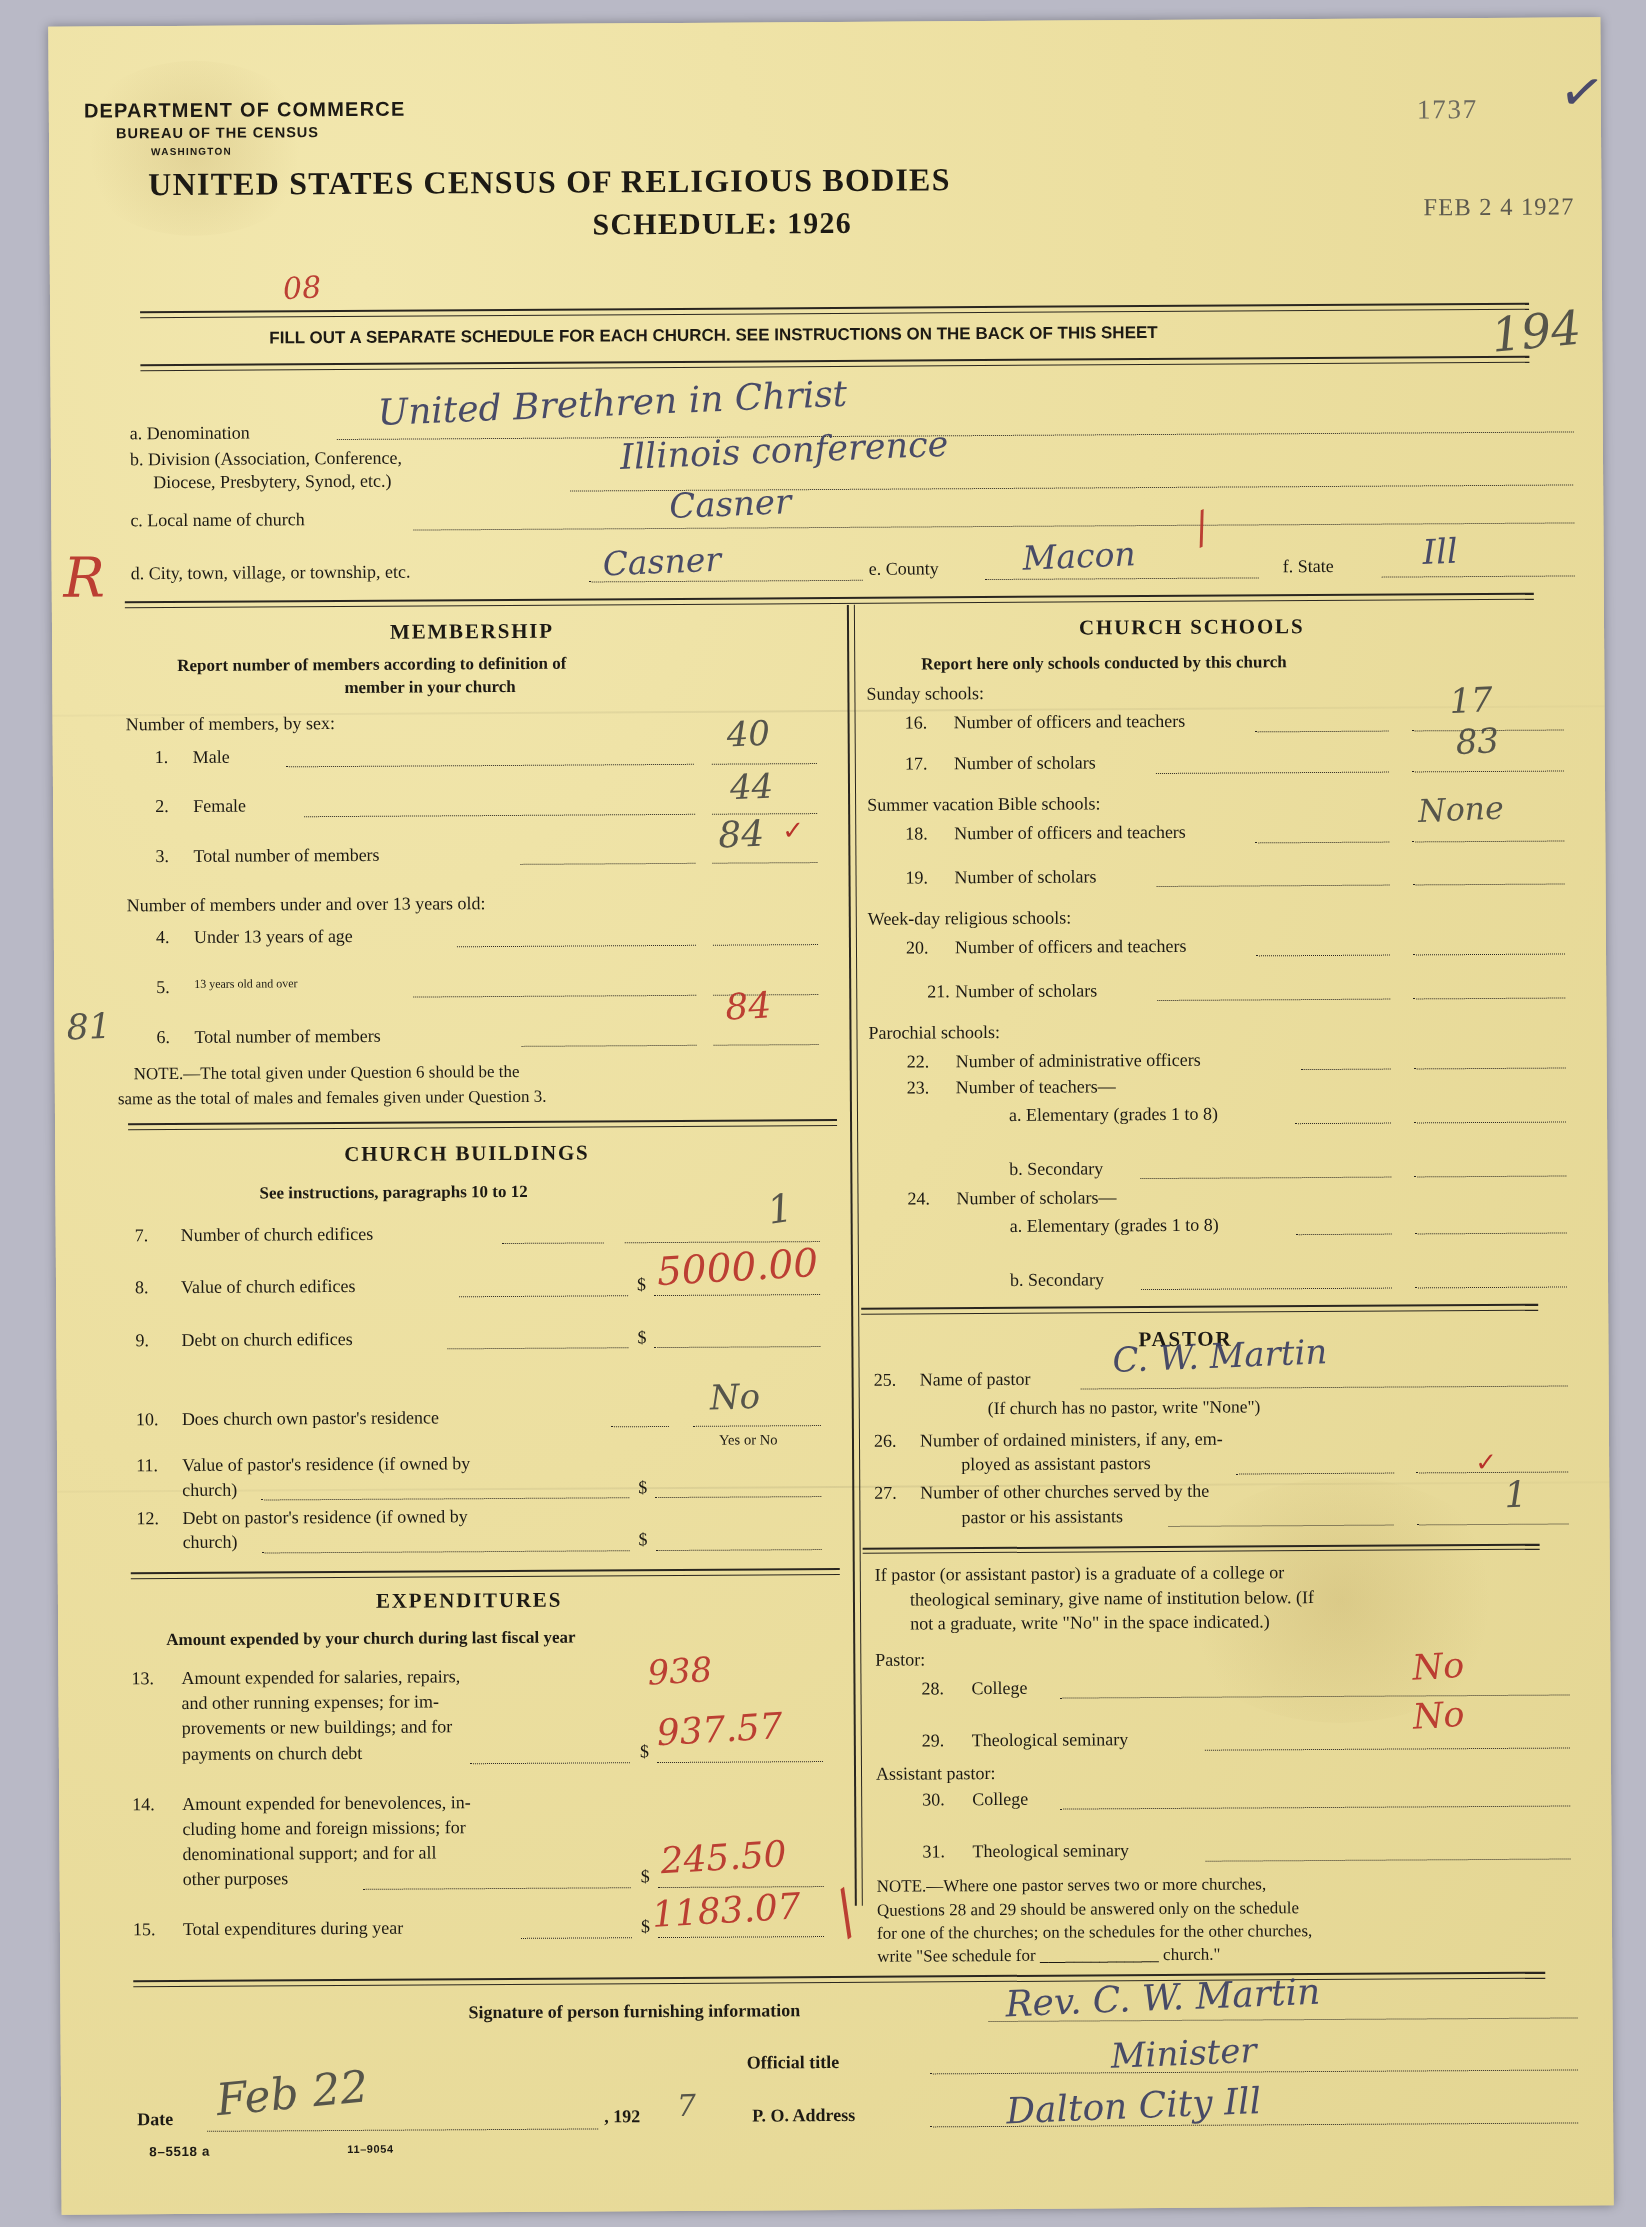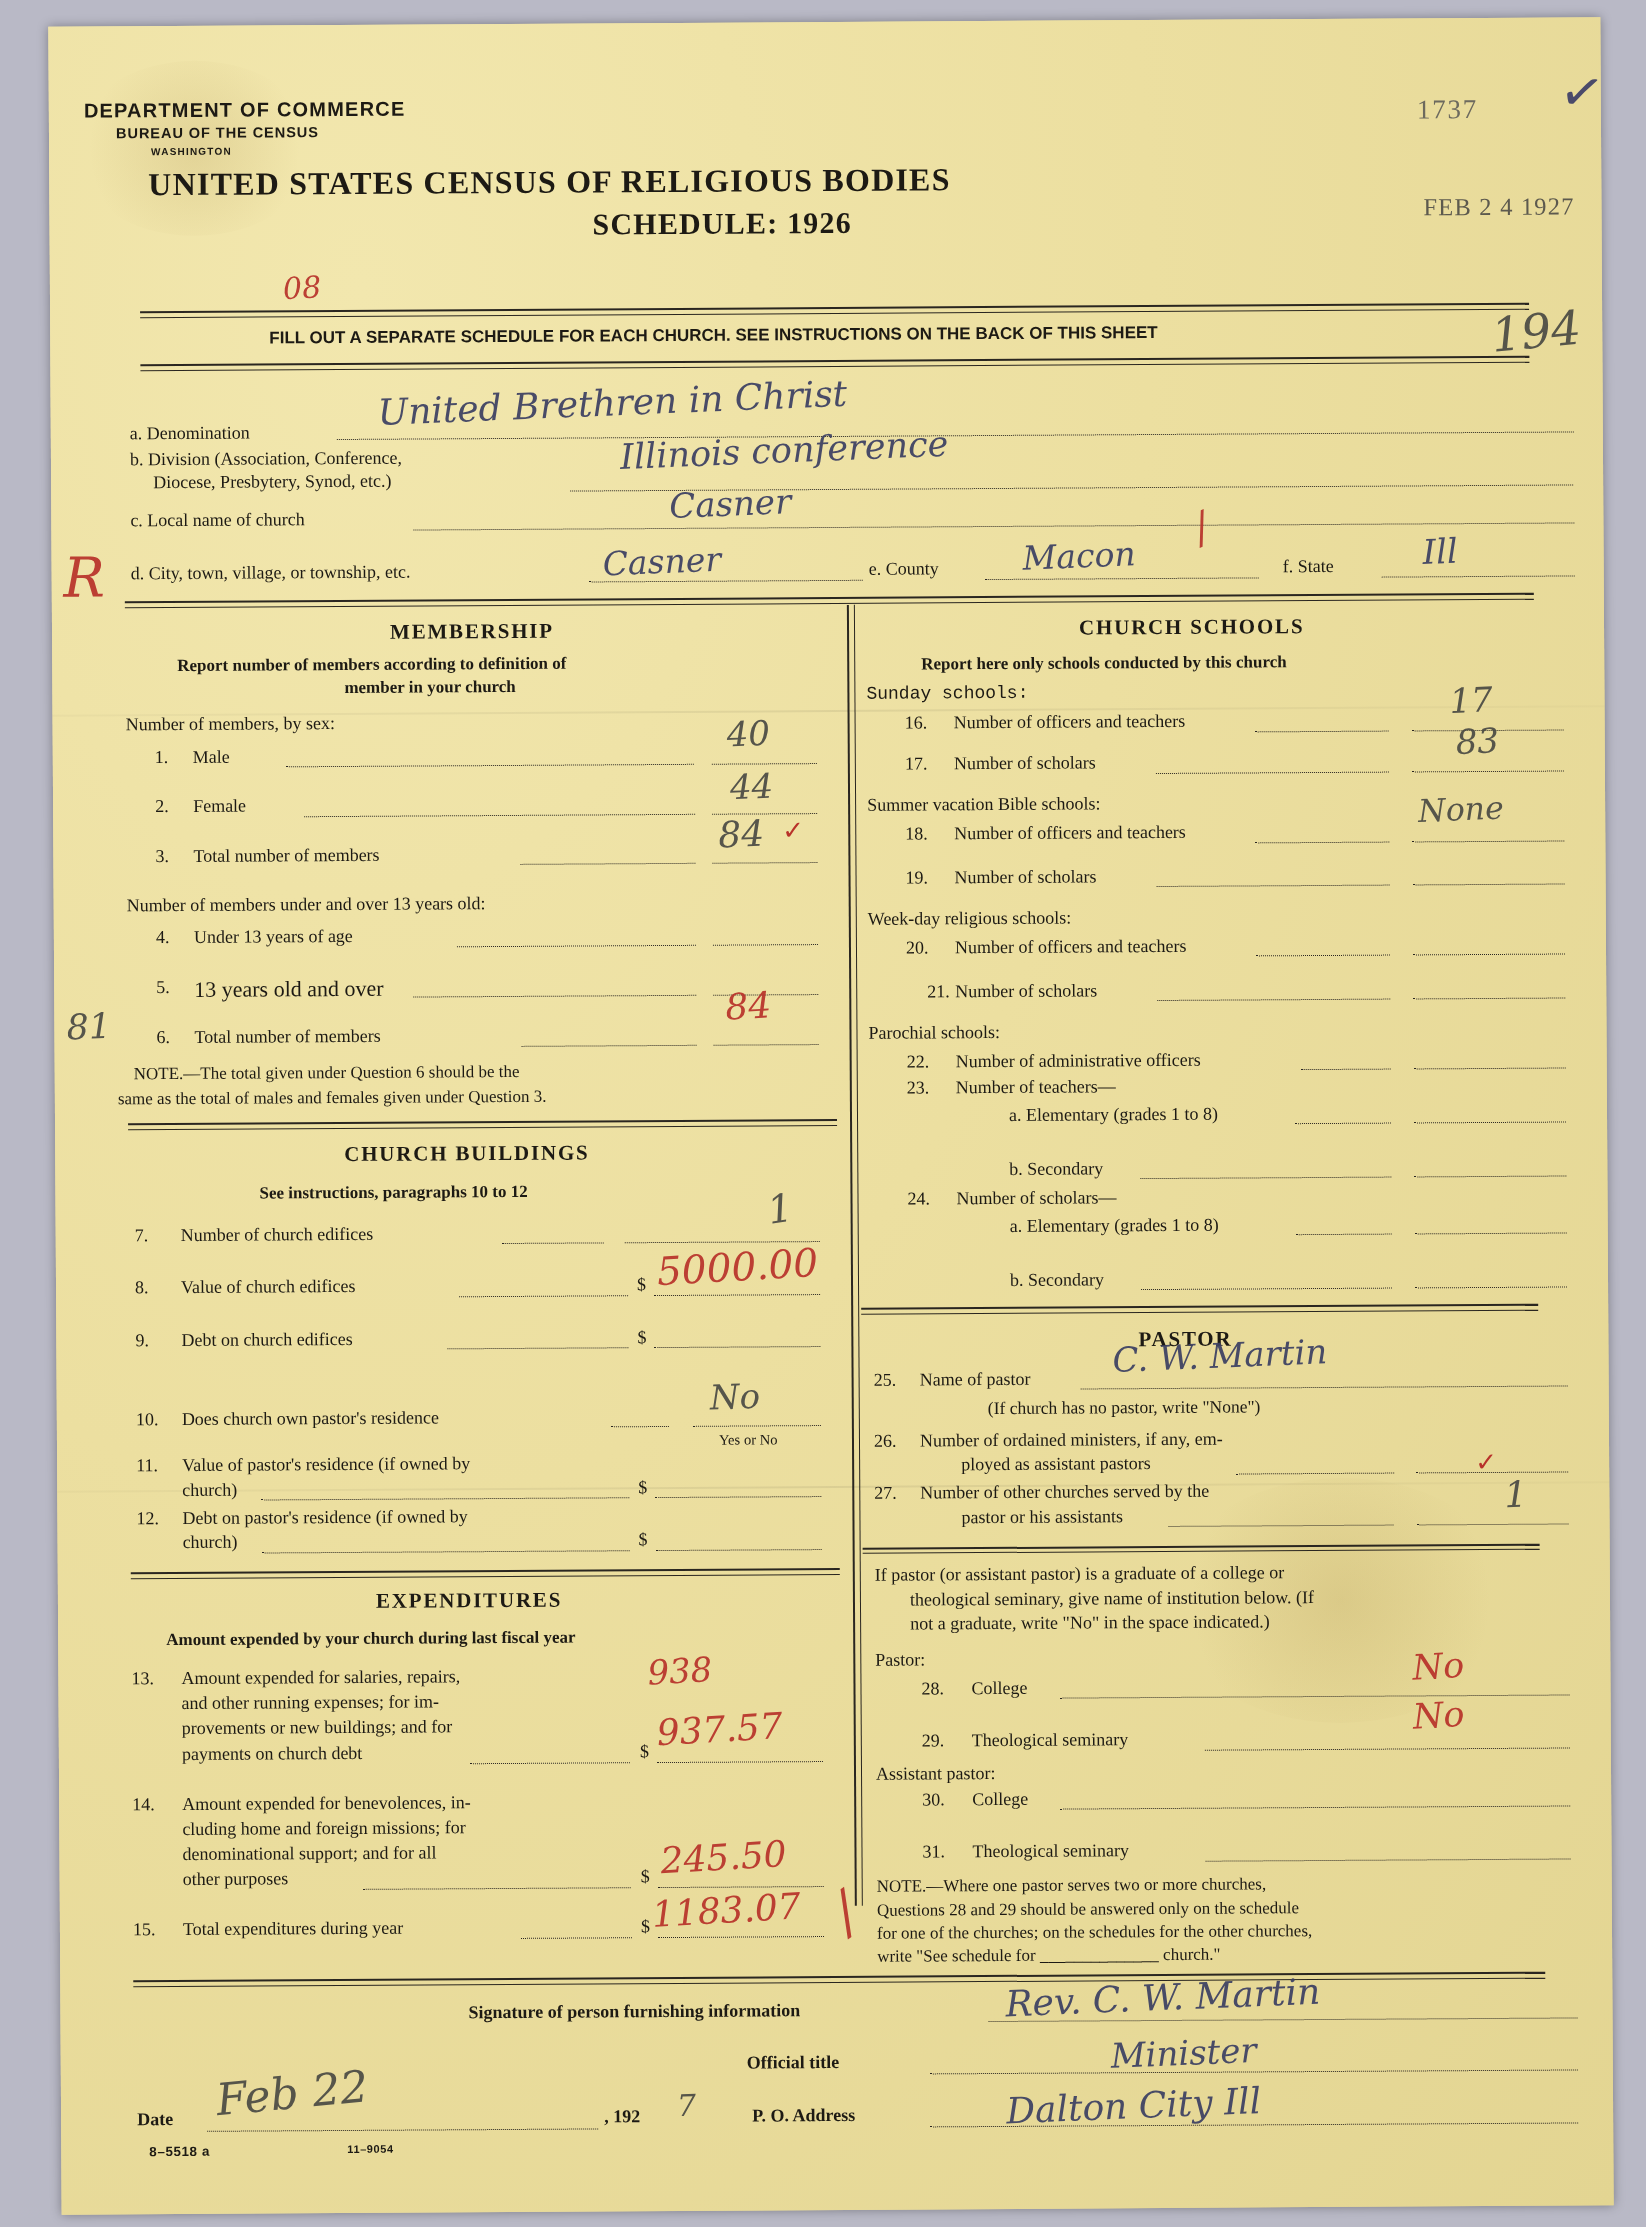--- a/index.html
+++ b/index.html
@@ -163,21 +163,21 @@
     <div class="checkmark" style="left:729px;top:793px;font-size:26px;color:#b8322a;">✓</div>
 
     <div class="t serif" style="left:73px;top:869px;font-size:18px;">Number of members under and over 13 years old:</div>
 
     <div class="t serif" style="left:102px;top:901px;font-size:18px;">4.</div>
     <div class="t serif" style="left:140px;top:901px;font-size:18px;">Under 13 years of age</div>
     <div class="dots" style="position:absolute;left:403px;top:922px;width:239px;"></div>
     <div class="dots" style="position:absolute;left:659px;top:922px;width:105px;"></div>
 
     <div class="t serif" style="left:102px;top:951px;font-size:18px;">5.</div>
-    <div class="t serif" style="left:140px;top:951px;font-size:22px;">13 years old and over</div>
+    <div class="t serif" style="left:140px;top:951px;font-size:12px;">13 years old and over</div>
     <div class="dots" style="position:absolute;left:359px;top:972px;width:283px;"></div>
     <div class="dots" style="position:absolute;left:659px;top:972px;width:105px;"></div>
 
     <div class="t serif" style="left:102px;top:1001px;font-size:18px;">6.</div>
     <div class="t serif" style="left:140px;top:1001px;font-size:18px;">Total number of members</div>
     <div class="dots" style="position:absolute;left:467px;top:1022px;width:175px;"></div>
     <div class="dots" style="position:absolute;left:659px;top:1022px;width:105px;"></div>
     <div class="hw red" style="left:671px;top:963px;font-size:36px;">84</div>
 
     <div class="t serif" style="left:79px;top:1038px;font-size:17px;">NOTE.—The total given under Question 6 should be the</div>
@@ -259,21 +259,21 @@
     <div class="t serif" style="left:73px;top:1893px;font-size:18px;">15.</div>
     <div class="t serif" style="left:123px;top:1893px;font-size:18px;">Total expenditures during year</div>
     <div class="dots" style="position:absolute;left:461px;top:1914px;width:111px;"></div>
     <div class="t serif" style="left:581px;top:1893px;font-size:18px;">$</div>
     <div class="dots" style="position:absolute;left:598px;top:1914px;width:166px;"></div>
     <div class="hw red" style="left:592px;top:1867px;font-size:36px;">1183.07</div>
 
     <div class="t serif b" style="left:1027px;top:595px;font-size:21px;letter-spacing:1.8px;">CHURCH SCHOOLS</div>
     <div class="t serif b" style="left:869px;top:633px;font-size:17px;">Report here only schools conducted by this church</div>
 
-    <div class="t serif" style="left:814px;top:662px;font-size:18px;font-family:Liberation Mono, monospace;">Sunday schools:</div>
+    <div class="t serif" style="left:814px;top:662px;font-size:18px;">Sunday schools:</div>
 
     <div class="t serif" style="left:852px;top:691px;font-size:18px;">16.</div>
     <div class="t serif" style="left:901px;top:691px;font-size:18px;">Number of officers and teachers</div>
     <div class="dots" style="position:absolute;left:1202px;top:712px;width:134px;"></div>
     <div class="dots" style="position:absolute;left:1359px;top:712px;width:152px;"></div>
     <div class="hw pencil" style="left:1397px;top:662px;font-size:34px;">17</div>
 
     <div class="t serif" style="left:852px;top:732px;font-size:18px;">17.</div>
     <div class="t serif" style="left:901px;top:732px;font-size:18px;">Number of scholars</div>
     <div class="dots" style="position:absolute;left:1103px;top:753px;width:233px;"></div>

